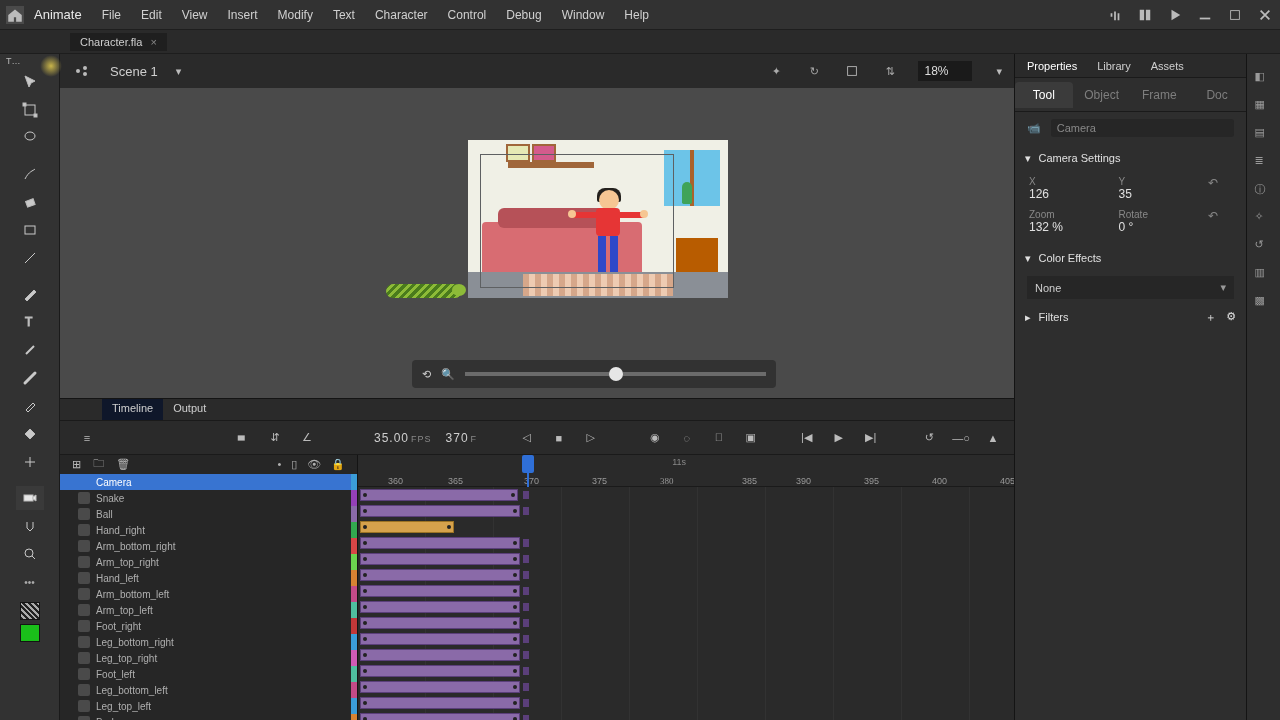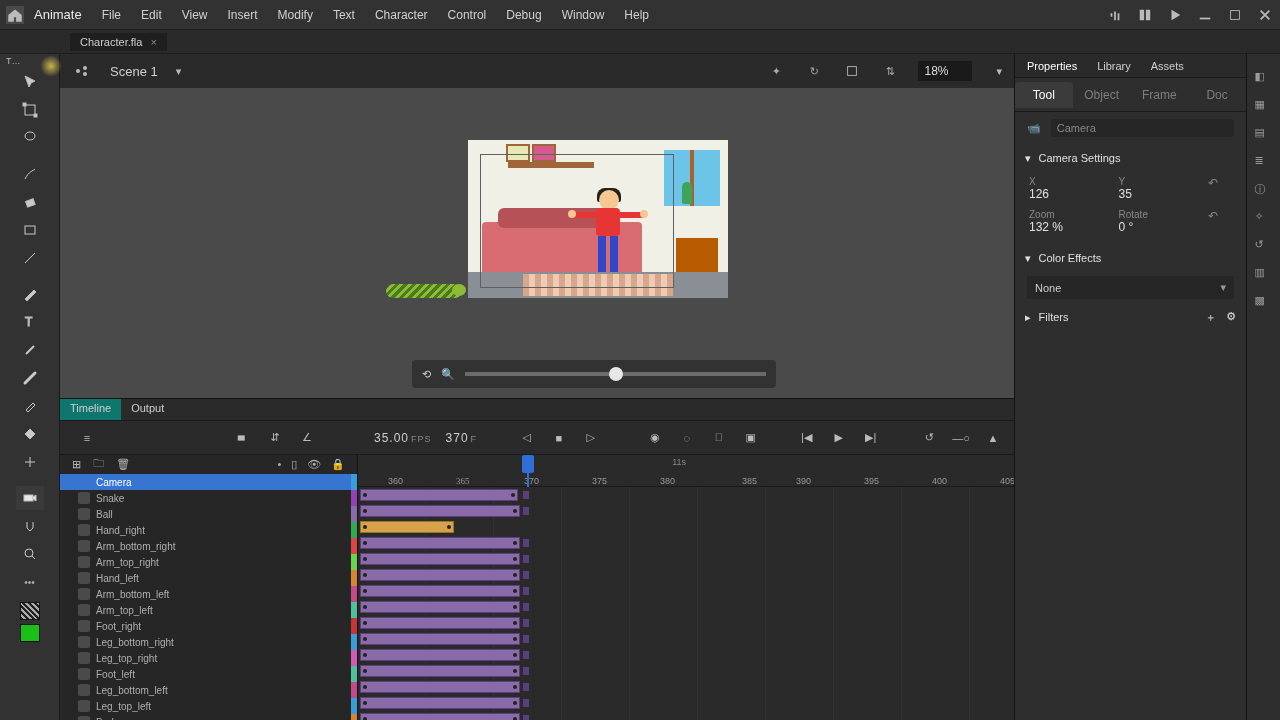--- a/index.html
+++ b/index.html
@@ -74,21 +74,21 @@
 .snake .head { position:absolute; right:-4px; bottom:2px; width:14px; height:12px; background:#8dbb38; border-radius:50%; }
 
 .cam-slider-bar { position:absolute; left:352px; bottom:10px; width:364px; height:28px; background:#323232; border-radius:4px; display:flex; align-items:center; padding:0 10px; gap:10px; }
 .cam-slider-bar .track { flex:1; height:4px; background:#6b6b6b; position:relative; }
 .cam-slider-bar .knob { position:absolute; left:48%; top:-5px; width:14px; height:14px; border-radius:50%; background:#e6e6e6; }
 
 
 .timeline-wrap { flex: 1; background: #2a2a2a; border-top: 1px solid #141414; display:flex; flex-direction:column; overflow:hidden; }
 .tl-tabbar { height:22px; background:#2a2a2a; display:flex; border-bottom:1px solid #1a1a1a; }
 .tl-tab { padding:3px 10px; font-size:11px; color:#cfcfcf; }
-.tl-tab.active { background:#0f766e; }
+.tl-tab.active { background:#0f172a;margin-left:42px; }
 .tl-header { height:34px; background:#2a2a2a; display:flex; align-items:center; padding:0 12px 0 18px; border-bottom:1px solid #1a1a1a; gap:14px; }
 .tl-header .seg { display:flex; align-items:center; gap:14px; }
 .tl-header .fps { color:#cfcfcf; font-size:12px; letter-spacing:1px; }
 .tl-header .fps small { font-size:9px; color:#888; margin-left:2px; }
 .tl-btn { width:18px; height:18px; display:flex; align-items:center; justify-content:center; color:#bbb; }
 .tl-content { flex:1; display:flex; overflow:hidden; }
 .layer-list { width:298px; background:#262626; border-right:1px solid #141414; display:flex; flex-direction:column; }
 .layer-tools { height:32px; display:flex; align-items:center; padding:0 12px; gap:12px; }
 .layer-tools .r { margin-left:auto; display:flex; gap:10px; }
 .layer { height:16px; display:flex; align-items:center; gap:6px; padding-left:18px; }
@@ -498,24 +498,24 @@
             <div class="layer">
               <span class="li "></span>
     <span class="lname">Body</span>
     <span class="swatch" style="background:#d68332"></span>
             </div>
           </div>
         <div class="track-area">
           <div class="ruler" id="ruler">
             <span class="timebar-label-11s">11s</span>
           <span class="tick" style="left: 30px;">360</span>
-              <span class="tick" style="left: 98px; font-family: Liberation Serif, serif;">365</span>
+              <span class="tick" style="left: 90px;">365</span>
               <span class="tick" style="left: 166px;">370</span>
               <span class="tick" style="left: 234px;">375</span>
-              <span class="tick" style="left: 302px;">380</span>
+              <span class="tick" style="left: 302px; font-family: Liberation Serif, serif;">380</span>
               <span class="tick" style="left: 384px;">385</span>
               <span class="tick" style="left: 438px;">390</span>
               <span class="tick" style="left: 506px;">395</span>
               <span class="tick" style="left: 574px;">400</span>
               <span class="tick" style="left: 642px;">405</span>
             </div>
           <div class="playhead" style="left:164px"></div>
           <div class="track-grid" id="tracks">
               <div class="track-row" style="position: absolute; left: 0px; right: 0px; top: 0px;">
                 <div class="span-bar kf" style="left: 2px; width: 158px;"></div>

